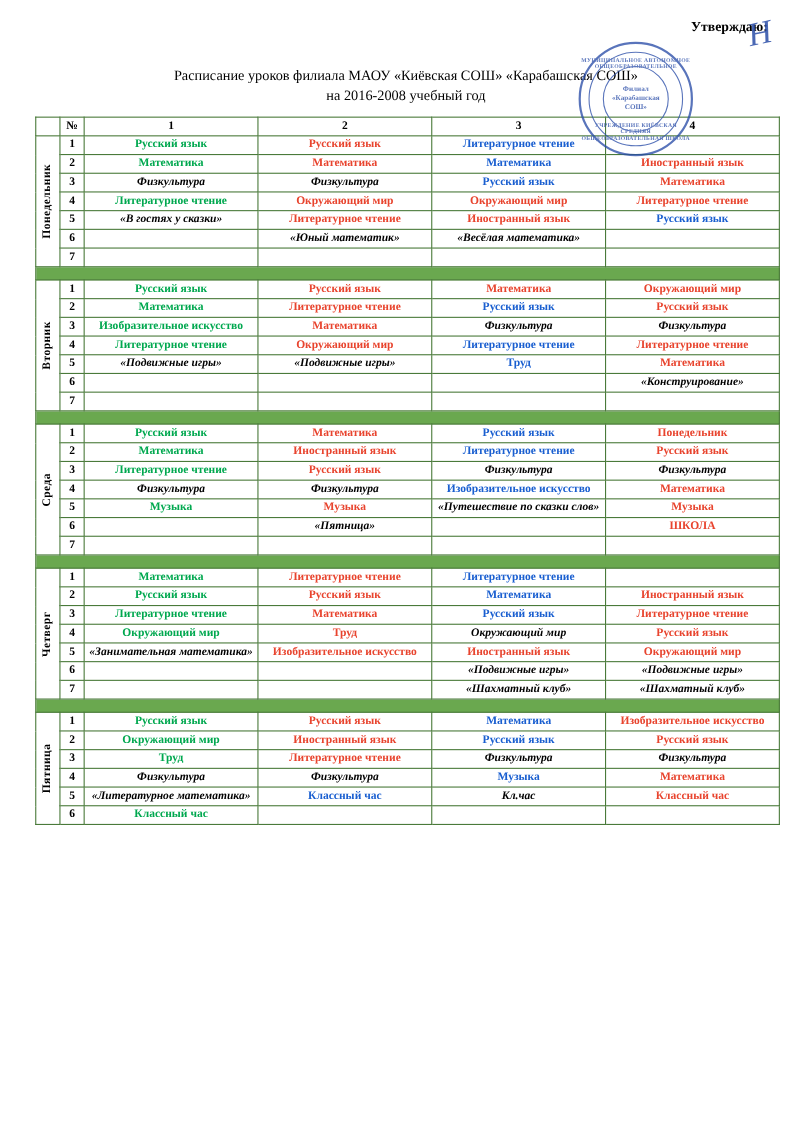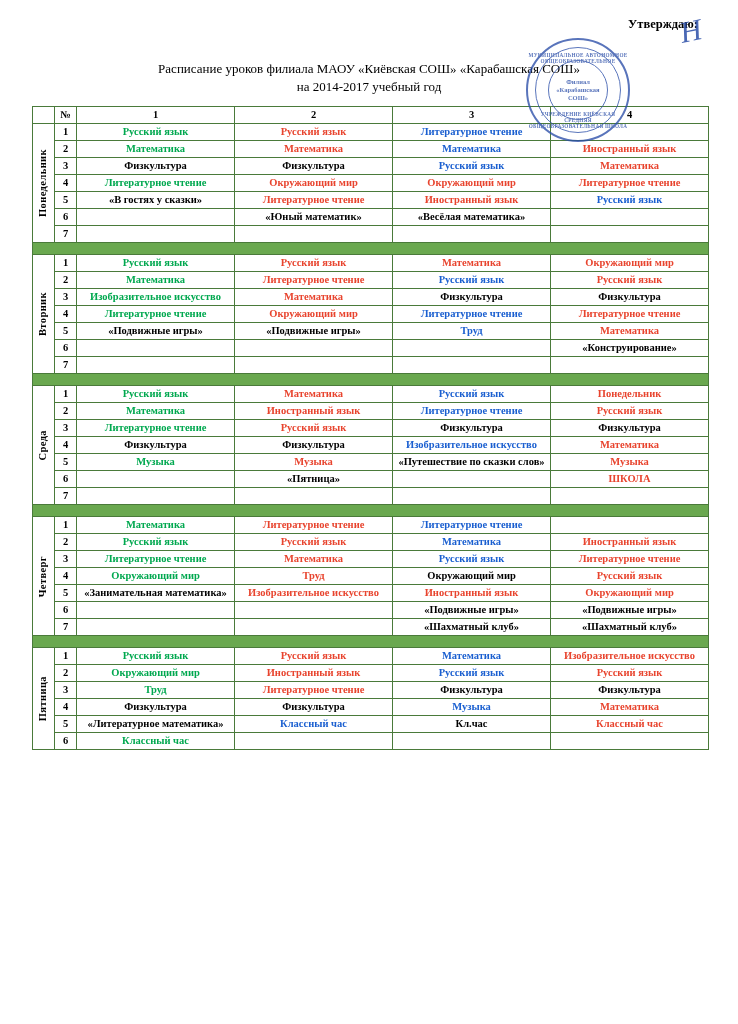--- a/index.html
+++ b/index.html
@@ -147,21 +147,21 @@
   tr.spacer td {
     background: #6aa84f;
     height: 12px;
     border: 1px solid #4a7a3a;
     padding: 0;
   }
 
   .green { color: #00a84f; }
   .red   { color: #e8442e; }
   .blue  { color: #1a5fd0; }
-  .black { color: #000000; }
+  .black { color: #000000; font-style: italic; }
 </style>
 </head>
 <body>
 
 <div class="page">
 
   <div class="header">
     <div class="approve-block">
       <div class="approve-line1">Утверждаю:</div>
     </div>
@@ -173,21 +173,21 @@
       <div class="stamp-bottom-text">УЧРЕЖДЕНИЕ КИЁВСКАЯ СРЕДНЯЯ ОБЩЕОБРАЗОВАТЕЛЬНАЯ ШКОЛА</div>
       <div class="stamp-inner">
         <div>Филиал</div>
         <div>«Карабашская СОШ»</div>
       </div>
     </div>
 
     <div class="title">
       <span>Расписание уроков филиала МАОУ «Киёвская СОШ» «Карабашская</span>
       <span>СОШ»</span><br>
-      <span>на 2014-2017 учебный год</span>
+      <span>на 2016-2008 учебный год</span>
     </div>
   </div>
 
   <table class="schedule">
     <colgroup>
       <col class="c-day">
         <col class="c-num">
       <col class="c-cls">
         <col class="c-cls">
         <col class="c-cls">

